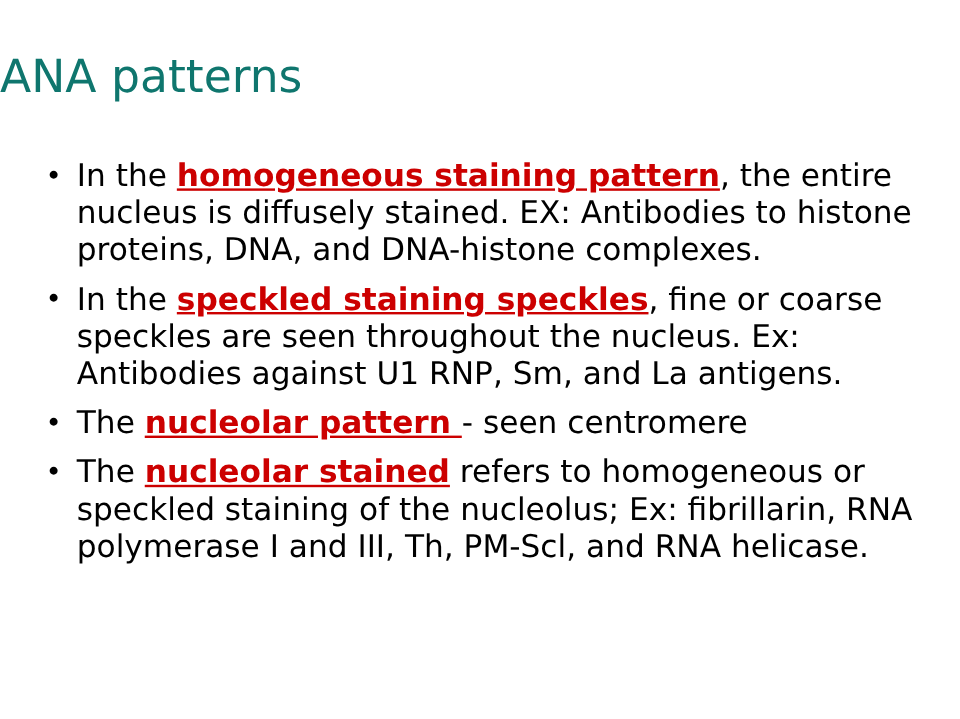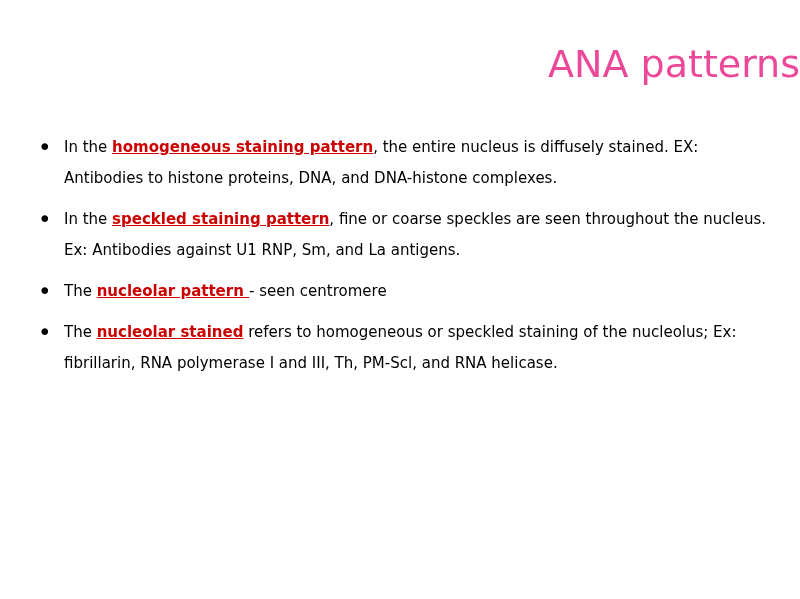--- a/index.html
+++ b/index.html
@@ -16,24 +16,24 @@
   }
   .slide {
     position: relative;
     width: 800px;
     height: 599px;
     box-sizing: border-box;
     padding: 0;
     background: #ffffff;
   }
   .slide-title {
-    text-align: right;
+    text-align: left;
     font-size: 38px;
     font-weight: normal;
-    color: #ec4899;
+    color: #0f766e;
     letter-spacing: 0px;
     margin: 0;
     padding-top: 44px;
     line-height: 1.1;
   }
   .bullet-list {
     list-style: none;
     margin: 0;
     padding: 0;
     position: absolute;
@@ -49,21 +49,21 @@
   .bullet-marker {
     flex: 0 0 auto;
     width: 26px;
     font-size: 23px;
     line-height: 31px;
     color: #000000;
     text-align: left;
   }
   .bullet-text {
     flex: 1 1 auto;
-    font-size: 15px;
+    font-size: 26px;
     line-height: 31px;
     color: #000000;
     text-align: left;
   }
   .hl {
     color: #cc0000;
     font-weight: bold;
     text-decoration: underline;
   }
 </style>
@@ -79,21 +79,21 @@
     <li class="bullet-item">
       <span class="bullet-marker">•</span>
       <span class="bullet-text">
         <span>In the </span><span class="hl">homogeneous staining pattern</span><span>, the entire nucleus is diffusely stained. EX: Antibodies to histone proteins, DNA, and DNA-histone complexes.</span>
       </span>
     </li>
 
     <li class="bullet-item">
       <span class="bullet-marker">•</span>
       <span class="bullet-text">
-        <span>In the </span><span class="hl">speckled staining pattern</span><span>, fine or coarse speckles are seen throughout the nucleus. Ex: Antibodies against U1 RNP, Sm, and La antigens.</span>
+        <span>In the </span><span class="hl">speckled staining speckles</span><span>, fine or coarse speckles are seen throughout the nucleus. Ex: Antibodies against U1 RNP, Sm, and La antigens.</span>
       </span>
     </li>
 
     <li class="bullet-item">
       <span class="bullet-marker">•</span>
       <span class="bullet-text">
         <span>The </span><span class="hl">nucleolar pattern </span><span> - seen centromere</span>
       </span>
     </li>
 

